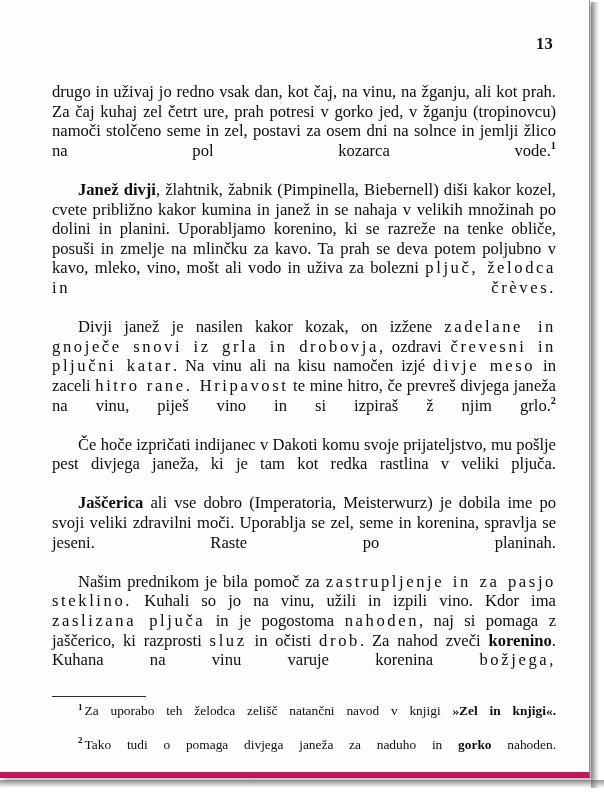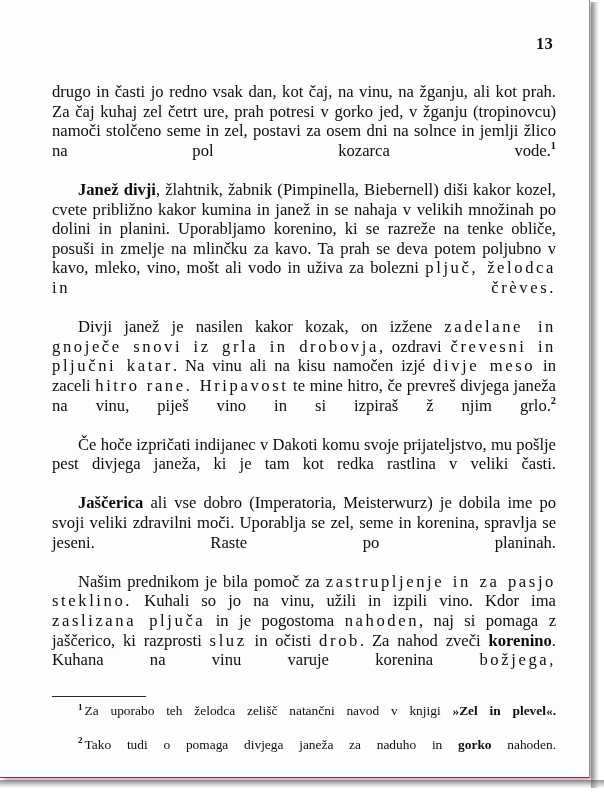--- a/index.html
+++ b/index.html
@@ -17,21 +17,21 @@
 
   
   .page-sheet {
     position: absolute;
     left: 0;
     top: 0;
     width: 590px;
     height: 778px;
     background: #fdfdfd;
     border-right: 1px solid #8d8d8d;
-    border-bottom: 1px solid #be185d;
+    border-bottom: 6px solid #be185d;
     box-sizing: border-box;
     box-shadow: 3px 3px 5px -1px rgba(0,0,0,0.35);
   }
   .page-shadow-bottom {
     position: absolute;
     left: 0;
     top: 780px;
     width: 604px;
     height: 8px;
     background: linear-gradient(to bottom, rgba(70,70,70,0.55), rgba(255,255,255,0));
@@ -134,39 +134,39 @@
 <body>
 
 <div class="page-sheet">
 
   <div class="content">
 
     <div class="folio">13</div>
 
     <div class="body-text">
 
-      <p><span>drugo in časti jo redno vsak dan, kot čaj, na vinu, na žganju, ali kot prah. Za čaj kuhaj zel četrt ure, prah potresi v gorko jed, v žganju (tropinovcu) namoči stolčeno seme in zel, postavi za osem dni na solnce in jemlji žlico na pol kozarca vode.</span><sup class="fn">1</sup></p>
+      <p><span>drugo in uživaj jo redno vsak dan, kot čaj, na vinu, na žganju, ali kot prah. Za čaj kuhaj zel četrt ure, prah potresi v gorko jed, v žganju (tropinovcu) namoči stolčeno seme in zel, postavi za osem dni na solnce in jemlji žlico na pol kozarca vode.</span><sup class="fn">1</sup></p>
 
       <p class="indent"><b>Janež divji</b><span>, žlahtnik, žabnik (Pimpinella, Biebernell) diši kakor kozel, cvete približno kakor kumina in janež in se nahaja v velikih množinah po dolini in planini. Uporabljamo korenino, ki se razreže na tenke obliče, posuši in zmelje na mlinčku za kavo. Ta prah se deva potem poljubno v kavo, mleko, vino, mošt ali vodo in uživa za bolezni </span><span class="sp">pljuč, želodca in črèves.</span></p>
 
       <p class="indent"><span>Divji janež je nasilen kakor kozak, on izžene </span><span class="sp">zadelane in gnoječe snovi iz grla in drobovja</span><span>, ozdravi </span><span class="sp">črevesni in pljučni katar</span><span>. Na vinu ali na kisu namočen izjé </span><span class="sp">divje meso</span><span> in zaceli </span><span class="sp">hitro rane. Hripavost</span><span> te mine hitro, če prevreš divjega janeža na vinu, piješ vino in si izpiraš ž njim grlo.</span><sup class="fn">2</sup></p>
 
-      <p class="indent"><span>Če hoče izpričati indijanec v Dakoti komu svoje prijateljstvo, mu pošlje pest divjega janeža, ki je tam kot redka rastlina v veliki časti.</span></p>
+      <p class="indent"><span>Če hoče izpričati indijanec v Dakoti komu svoje prijateljstvo, mu pošlje pest divjega janeža, ki je tam kot redka rastlina v veliki pljuča.</span></p>
 
       <p class="indent"><b>Jaščerica</b><span> ali vse dobro (Imperatoria, Meisterwurz) je dobila ime po svoji veliki zdravilni moči. Uporablja se zel, seme in korenina, spravlja se jeseni. Raste po planinah.</span></p>
 
       <p class="indent"><span>Našim prednikom je bila pomoč za </span><span class="sp">zastrupljenje in za pasjo steklino.</span><span> Kuhali so jo na vinu, užili in izpili vino. Kdor ima </span><span class="sp">zaslizana pljuča</span><span> in je pogostoma </span><span class="sp">nahoden</span><span>, naj si pomaga z jaščerico, ki razprosti </span><span class="sp">sluz</span><span> in očisti </span><span class="sp">drob</span><span>. Za nahod zveči </span><b>korenino</b><span>. Kuhana na vinu varuje korenina </span><span class="sp">božjega,</span></p>
 
     </div>
 
     <div class="footnote-rule"></div>
 
     <div class="footnotes">
 
-      <p><sup>1</sup><span>Za uporabo teh želodca zelišč natančni navod v knjigi </span><b>»Zel in plevel«.</b></p>
+      <p><sup>1</sup><span>Za uporabo teh želodca zelišč natančni navod v knjigi </span><b>»Zel in knjigi«.</b></p>
 
       <p><sup>2</sup><span>Tako tudi o pomaga divjega janeža za naduho in </span><b>gorko</b><span> nahoden.</span></p>
 
     </div>
 
   </div>
 </div>
 
 <div class="page-shadow-right"></div>
 <div class="page-shadow-bottom"></div>

